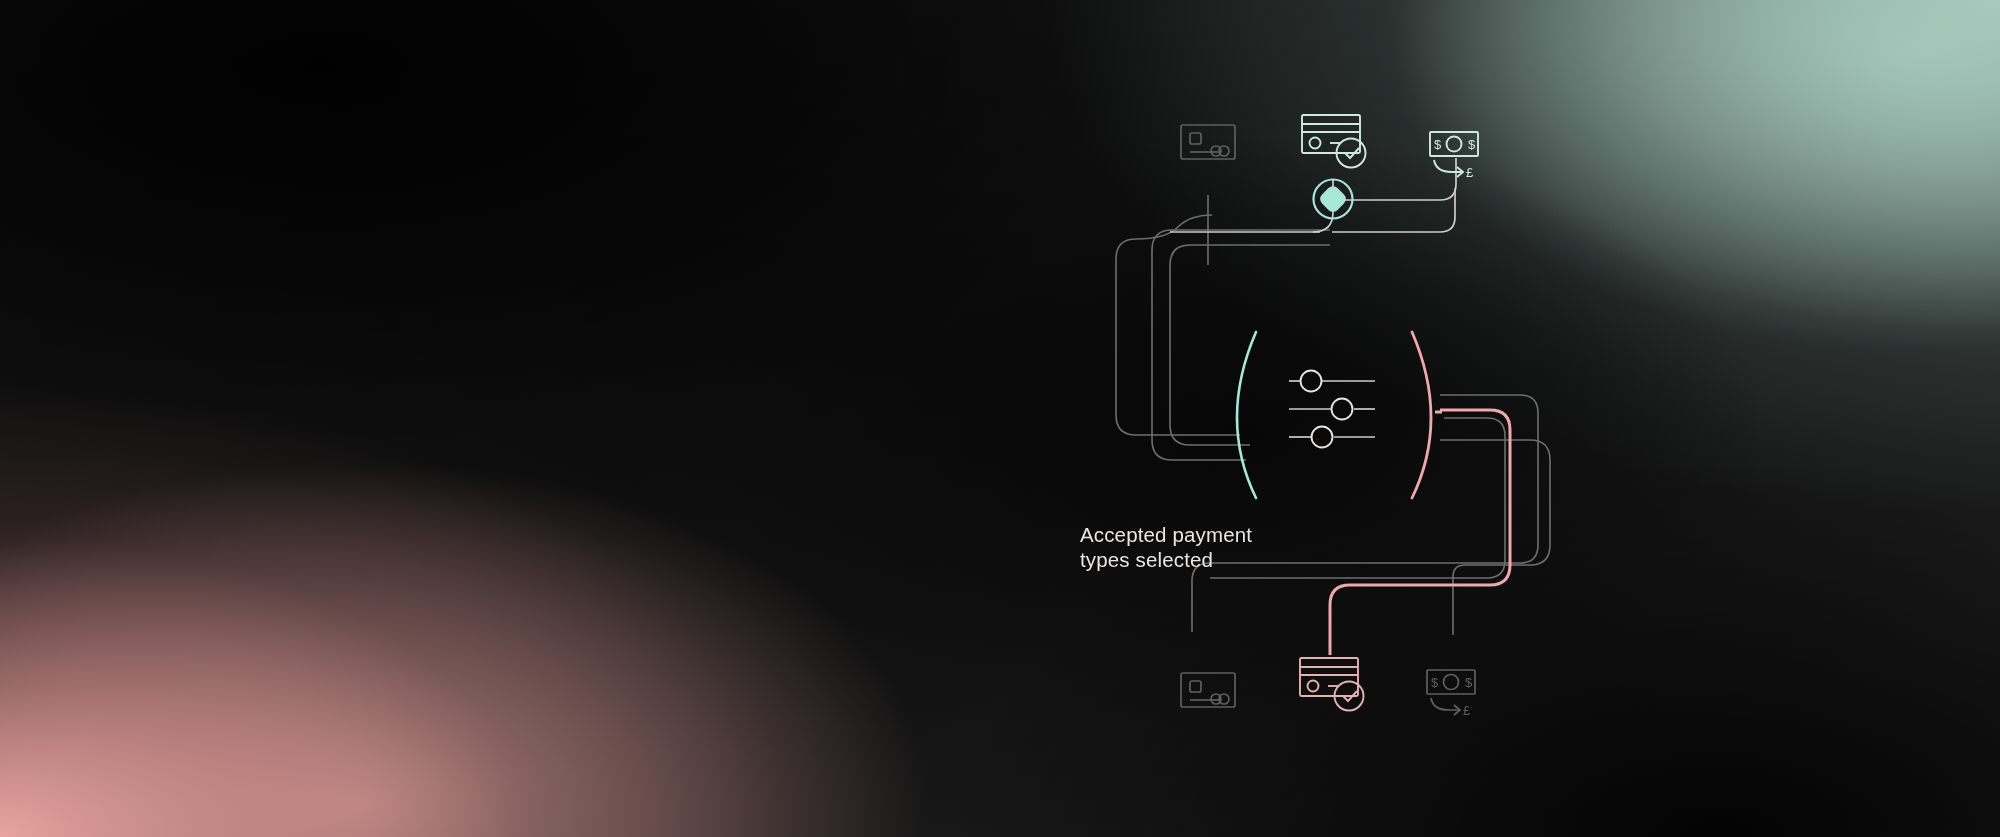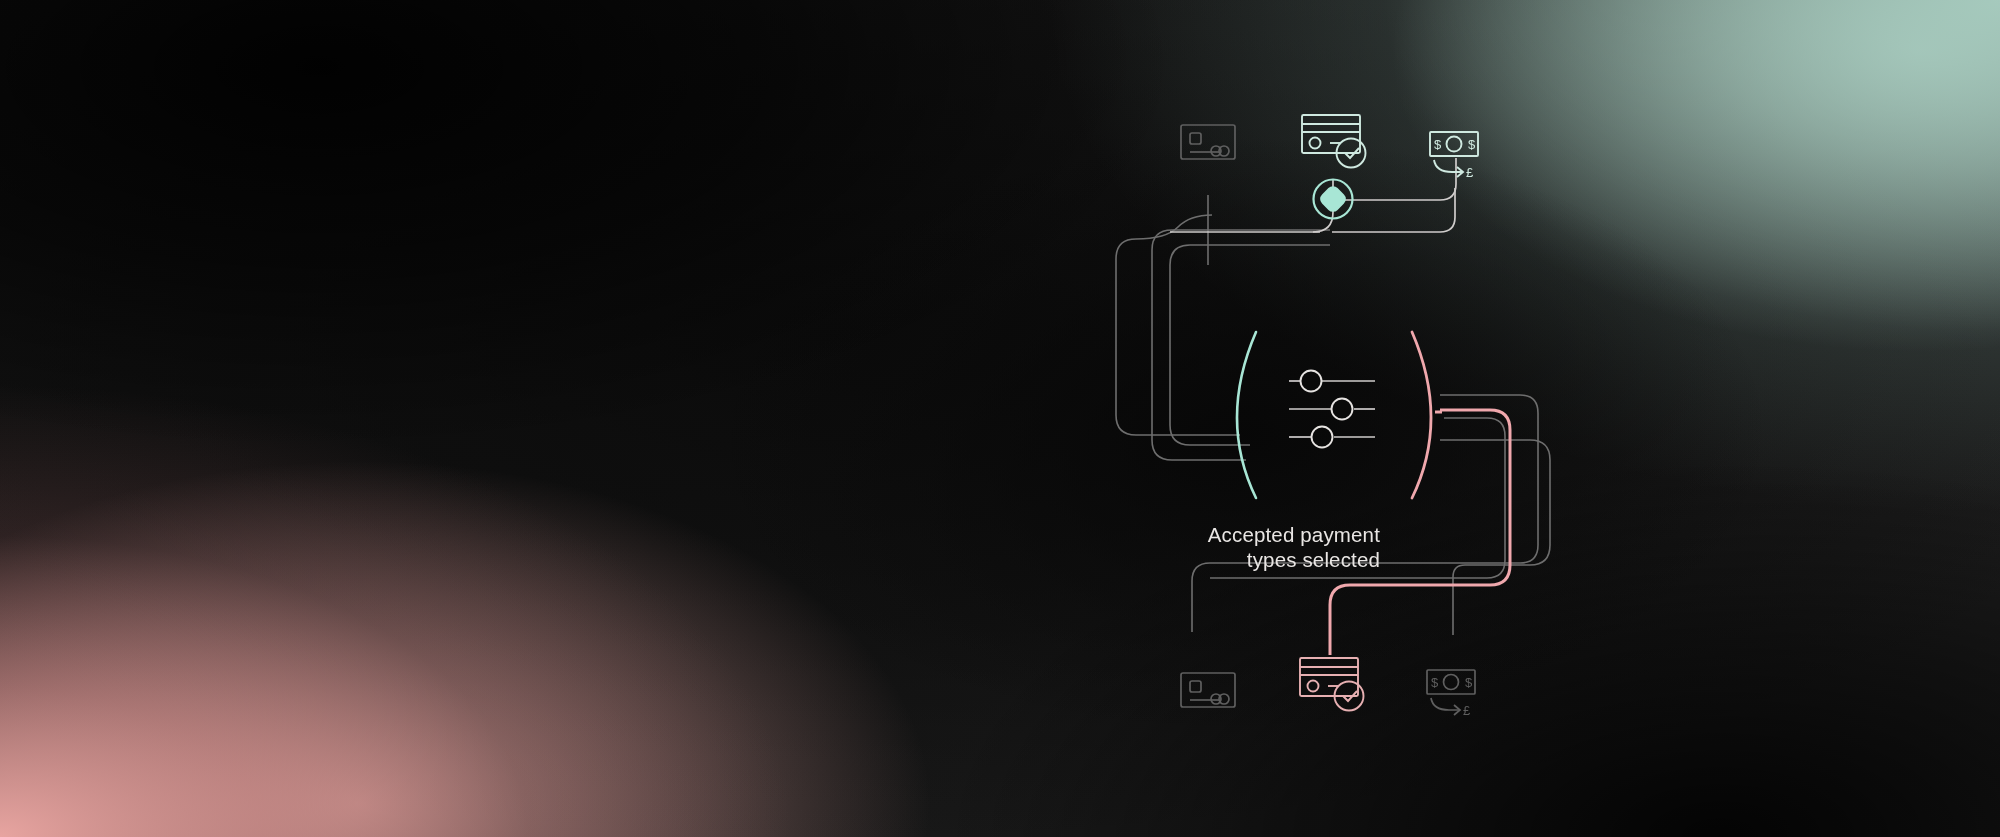--- a/index.html
+++ b/index.html
@@ -42,21 +42,21 @@
     background:
       radial-gradient(ellipse 34% 46% at 62% 52%, rgba(6,6,6,0.85) 0%, rgba(8,8,8,0.40) 46%, rgba(0,0,0,0) 78%);
   }
   
   #diagram { position:absolute; inset:0; }
   #diagram svg { display:block; width:2000px; height:837px; }
   .cap {
     position:absolute;
     left:1080px; top:523px;
     width:300px;
-    text-align:right;
+    text-align:left;
     color:#e9e6e4;
     font-size:20.5px;
     line-height:24.5px;
     font-weight:300;
     letter-spacing:0.15px;
     white-space:pre-line;
   }
 </style>
 </head>
 <body>

